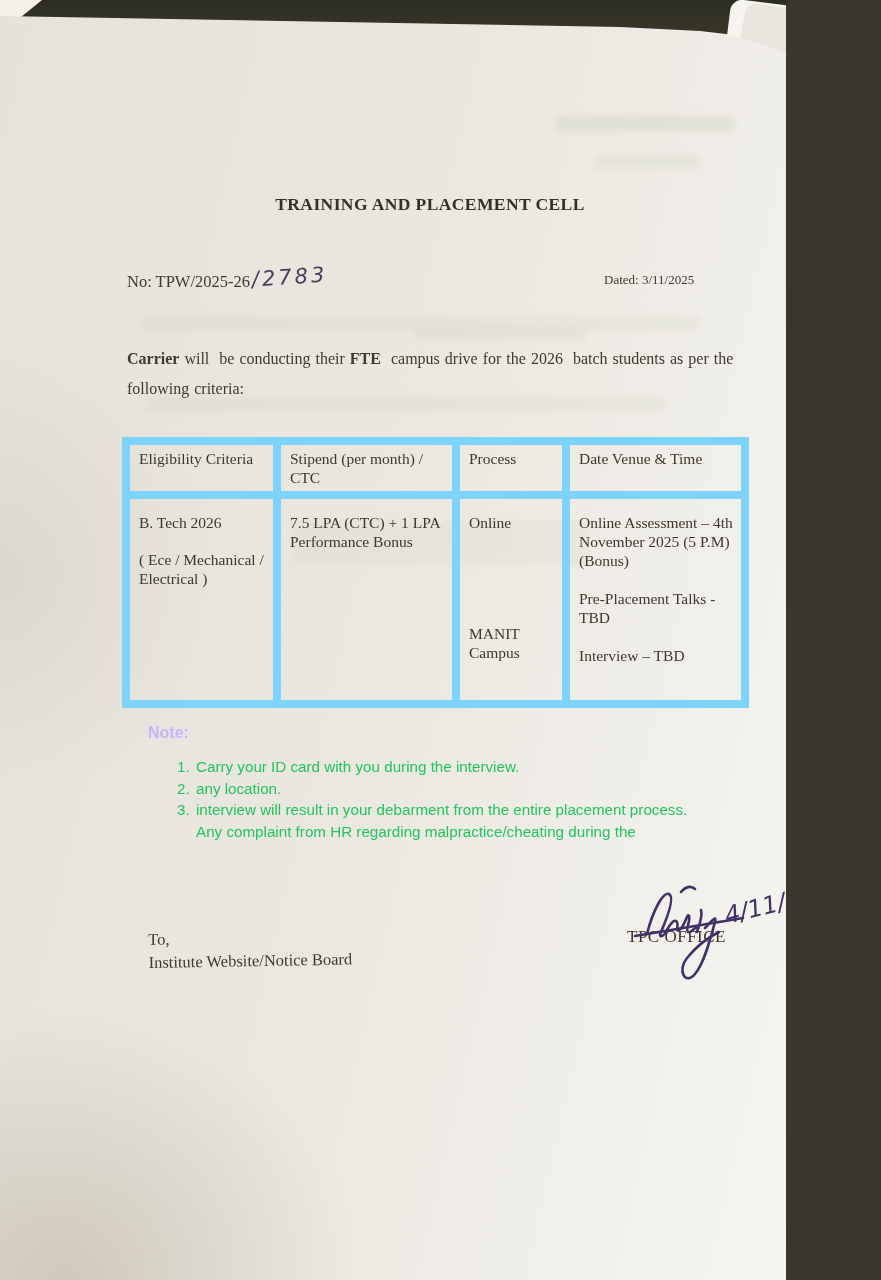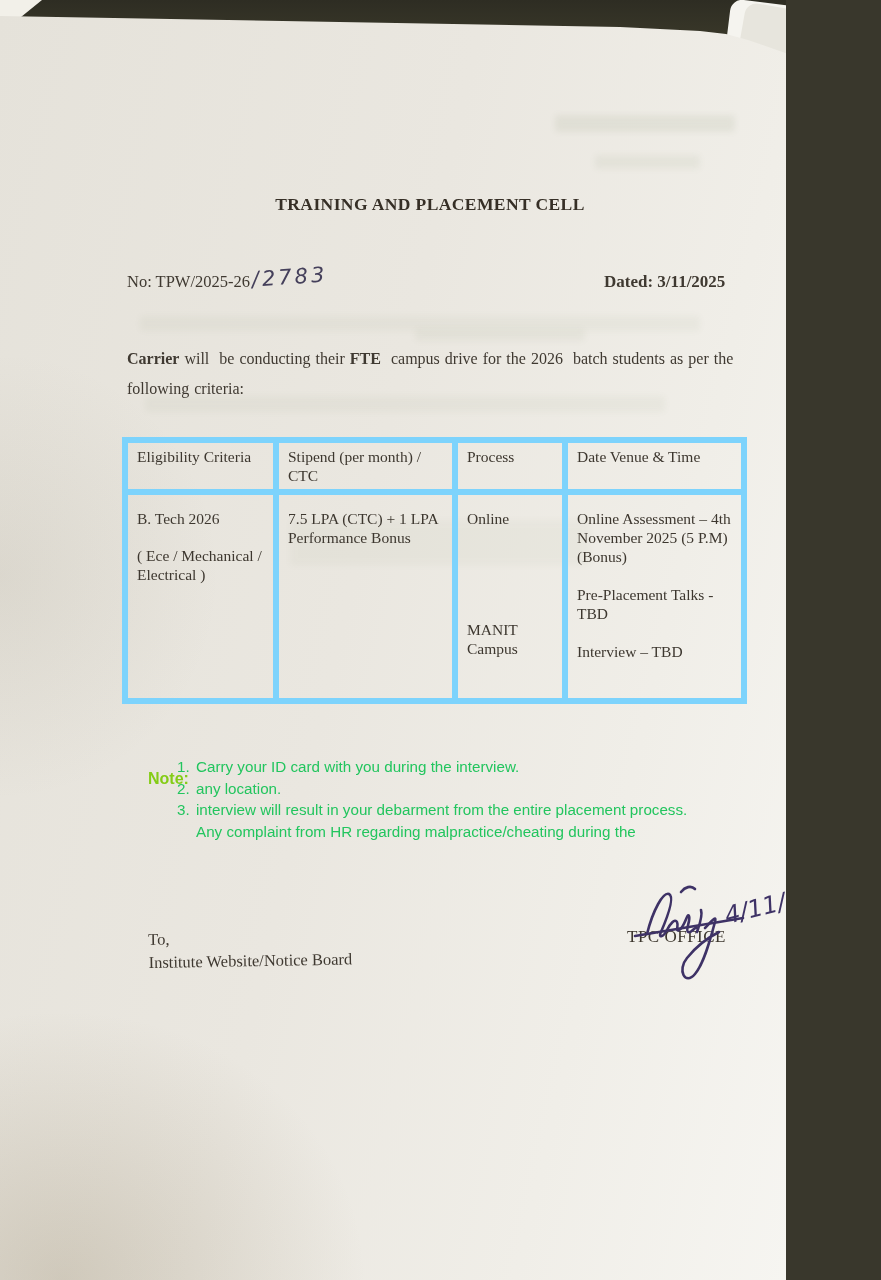--- a/index.html
+++ b/index.html
@@ -29,39 +29,39 @@
 
   
   .ghost{position:absolute;background:#6b7a52;filter:blur(3px);z-index:3;border-radius:3px;}
 
   
   #content{position:absolute;inset:0;z-index:4;color:#3f3931;}
   .abs{position:absolute;}
   #doc-title{left:130px;top:194px;width:600px;text-align:center;font-weight:bold;font-size:17.5px;letter-spacing:.4px;color:#362f26;}
   #ref-line{left:127px;top:268px;font-size:16.5px;}
   #ref-handwritten{display:inline-block;font-family:"DejaVu Sans",sans-serif;font-style:italic;font-size:21px;color:#45405b;transform:rotate(-4deg) translateY(-3px);letter-spacing:3px;margin-left:2px;}
-  #dated-line{left:604px;top:272px;font-size:17px;font-weight:bold;}
+  #dated-line{left:604px;top:272px;font-size:13px;}
   #notice-heading{left:130px;top:307px;width:614px;text-align:center;font-weight:bold;font-size:16.5px;text-decoration:underline;}
   #intro{left:127px;top:344px;width:650px;font-size:16px;line-height:30px;word-spacing:1px;}
   #intro span{white-space:pre-wrap;}
   #intro .b{font-weight:bold;}
 
   
   #criteria-table{left:122px;top:437px;}
   table{border-collapse:collapse;table-layout:fixed;}
-  td{border:6px solid #7dd3fc;vertical-align:top;font-size:15.5px;line-height:19px;color:#3d372f;padding:4px 8px 4px 9px;}
+  td{border:8px solid #7dd3fc;vertical-align:top;font-size:15.5px;line-height:19px;color:#3d372f;padding:4px 8px 4px 9px;}
   tr.hdr td{height:41px;box-sizing:border-box;}
   tr.body td{height:209px;box-sizing:border-box;padding-top:14px;}
   td p{margin:0;}
   .gap18{margin-top:18px !important;}
   .gap19{margin-top:19px !important;}
   .gap92{margin-top:92px !important;}
 
   
-  #note-heading{left:148px;top:724px;font-family:"Liberation Sans",sans-serif;font-weight:bold;font-size:16px;color:#84cc16;margin-top:46px;}
+  #note-heading{left:148px;top:724px;font-family:"Liberation Sans",sans-serif;font-weight:bold;font-size:16px;color:#c4b5fd;}
   #note-list{left:168px;top:756px;width:600px;font-family:"Liberation Sans",sans-serif;font-size:15.2px;line-height:21.7px;color:#22c55e;margin:0;padding-left:26px;}
   #note-list li{margin:0;padding-left:2px;}
   #note-list .line{display:block;}
 
   
   #to-block{left:148px;top:928px;font-size:16.5px;line-height:23px;transform:rotate(-1deg);transform-origin:left top;}
   #signed-by{left:627px;top:927px;font-size:17px;letter-spacing:.5px;color:#3b352c;}
   #signature-svg{position:absolute;left:615px;top:872px;z-index:5;pointer-events:none;}
 </style>
 </head>

